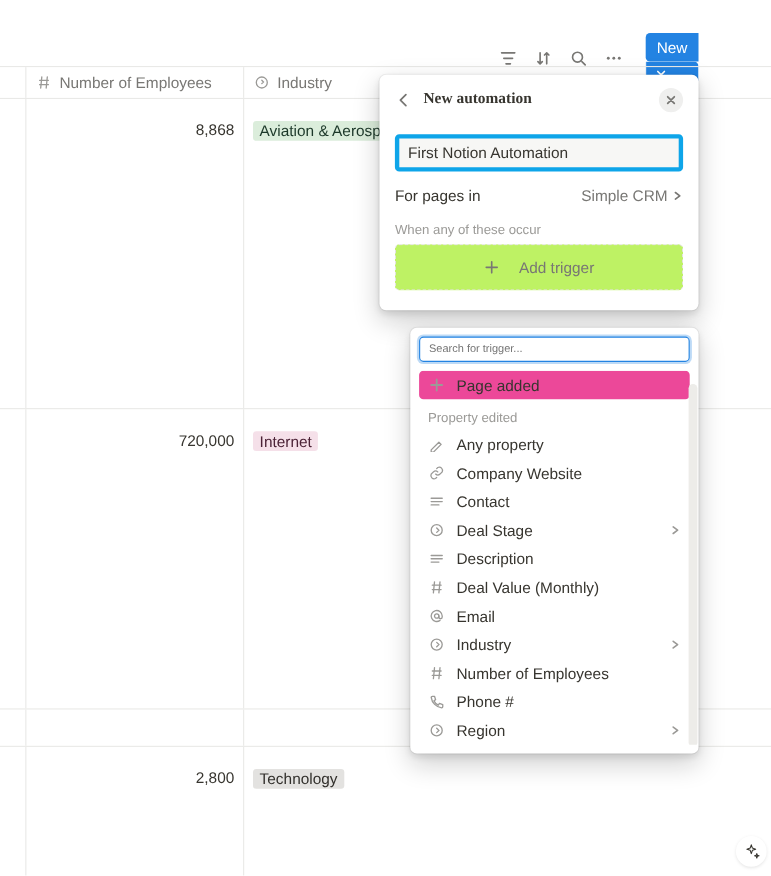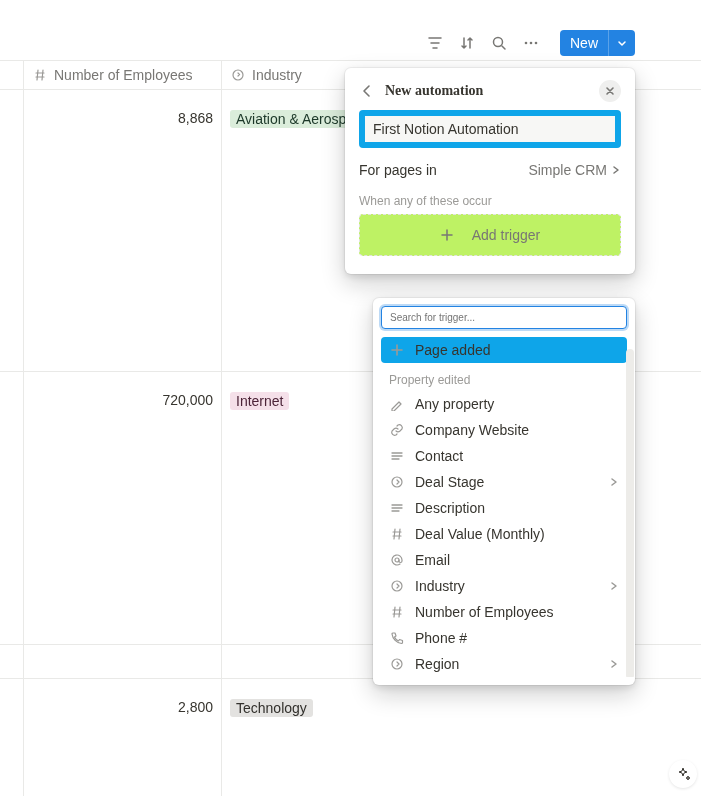--- a/index.html
+++ b/index.html
@@ -28,20 +28,21 @@
       height: 18px;
       display: flex;
       align-items: center;
       justify-content: center;
       color: #787774;
       cursor: pointer;
     }
     .new-button-group {
       display: flex;
       margin-left: 6px;
+      flex-direction: column;
     }
     .new-button {
       background: #2383e2;
       color: #fff;
       border: none;
       padding: 5px 10px;
       border-radius: 4px 0 0 4px;
       font-size: 14px;
       cursor: pointer;
     }
@@ -128,27 +129,28 @@
       display: flex;
       align-items: center;
       justify-content: center;
       color: #787774;
       cursor: pointer;
       font-size: 12px;
     }
     .panel-body { padding: 0 14px; }
     .name-input {
       width: 100%;
-      border: 6px solid #0ea5e9;
+      border: 4px solid #0ea5e9;
       border-radius: 4px;
       padding: 5px 8px;
       font-size: 14px;
       background: #f7f7f5;
       color: #37352f;
       box-shadow: inset 0 0 0 1px rgba(0,0,0,0);
+      margin-top: 12px;
     }
     .pages-row {
       display: flex;
       align-items: center;
       justify-content: space-between;
       padding: 14px 0 16px;
       font-size: 14px;
     }
     .pages-row .label { color: #37352f; }
     .pages-row .value { color: #787774; display:flex; align-items:center;gap:4px; cursor:pointer;}
@@ -211,21 +213,21 @@
     .popover-item {
       display: flex;
       align-items: center;
       padding: 5px 8px;
       gap: 10px;
       color: #37352f;
       border-radius: 4px;
       cursor: pointer;
       margin: 0 8px;
     }
-    .popover-item.hovered { background: #0ea5e9; }
+    .popover-item.hovered { background: #ec4899; }
     .popover-item .chev { margin-left: auto; color:#9b9a97;}
     .group-label {
       font-size: 12px;
       color: #9b9a97;
       padding: 10px 16px 4px;
     }
     .icon-sm { width:16px; display:flex;align-items:center;justify-content:center; color:#9b9a97; flex-shrink:0;}
     
     
     .fab {

